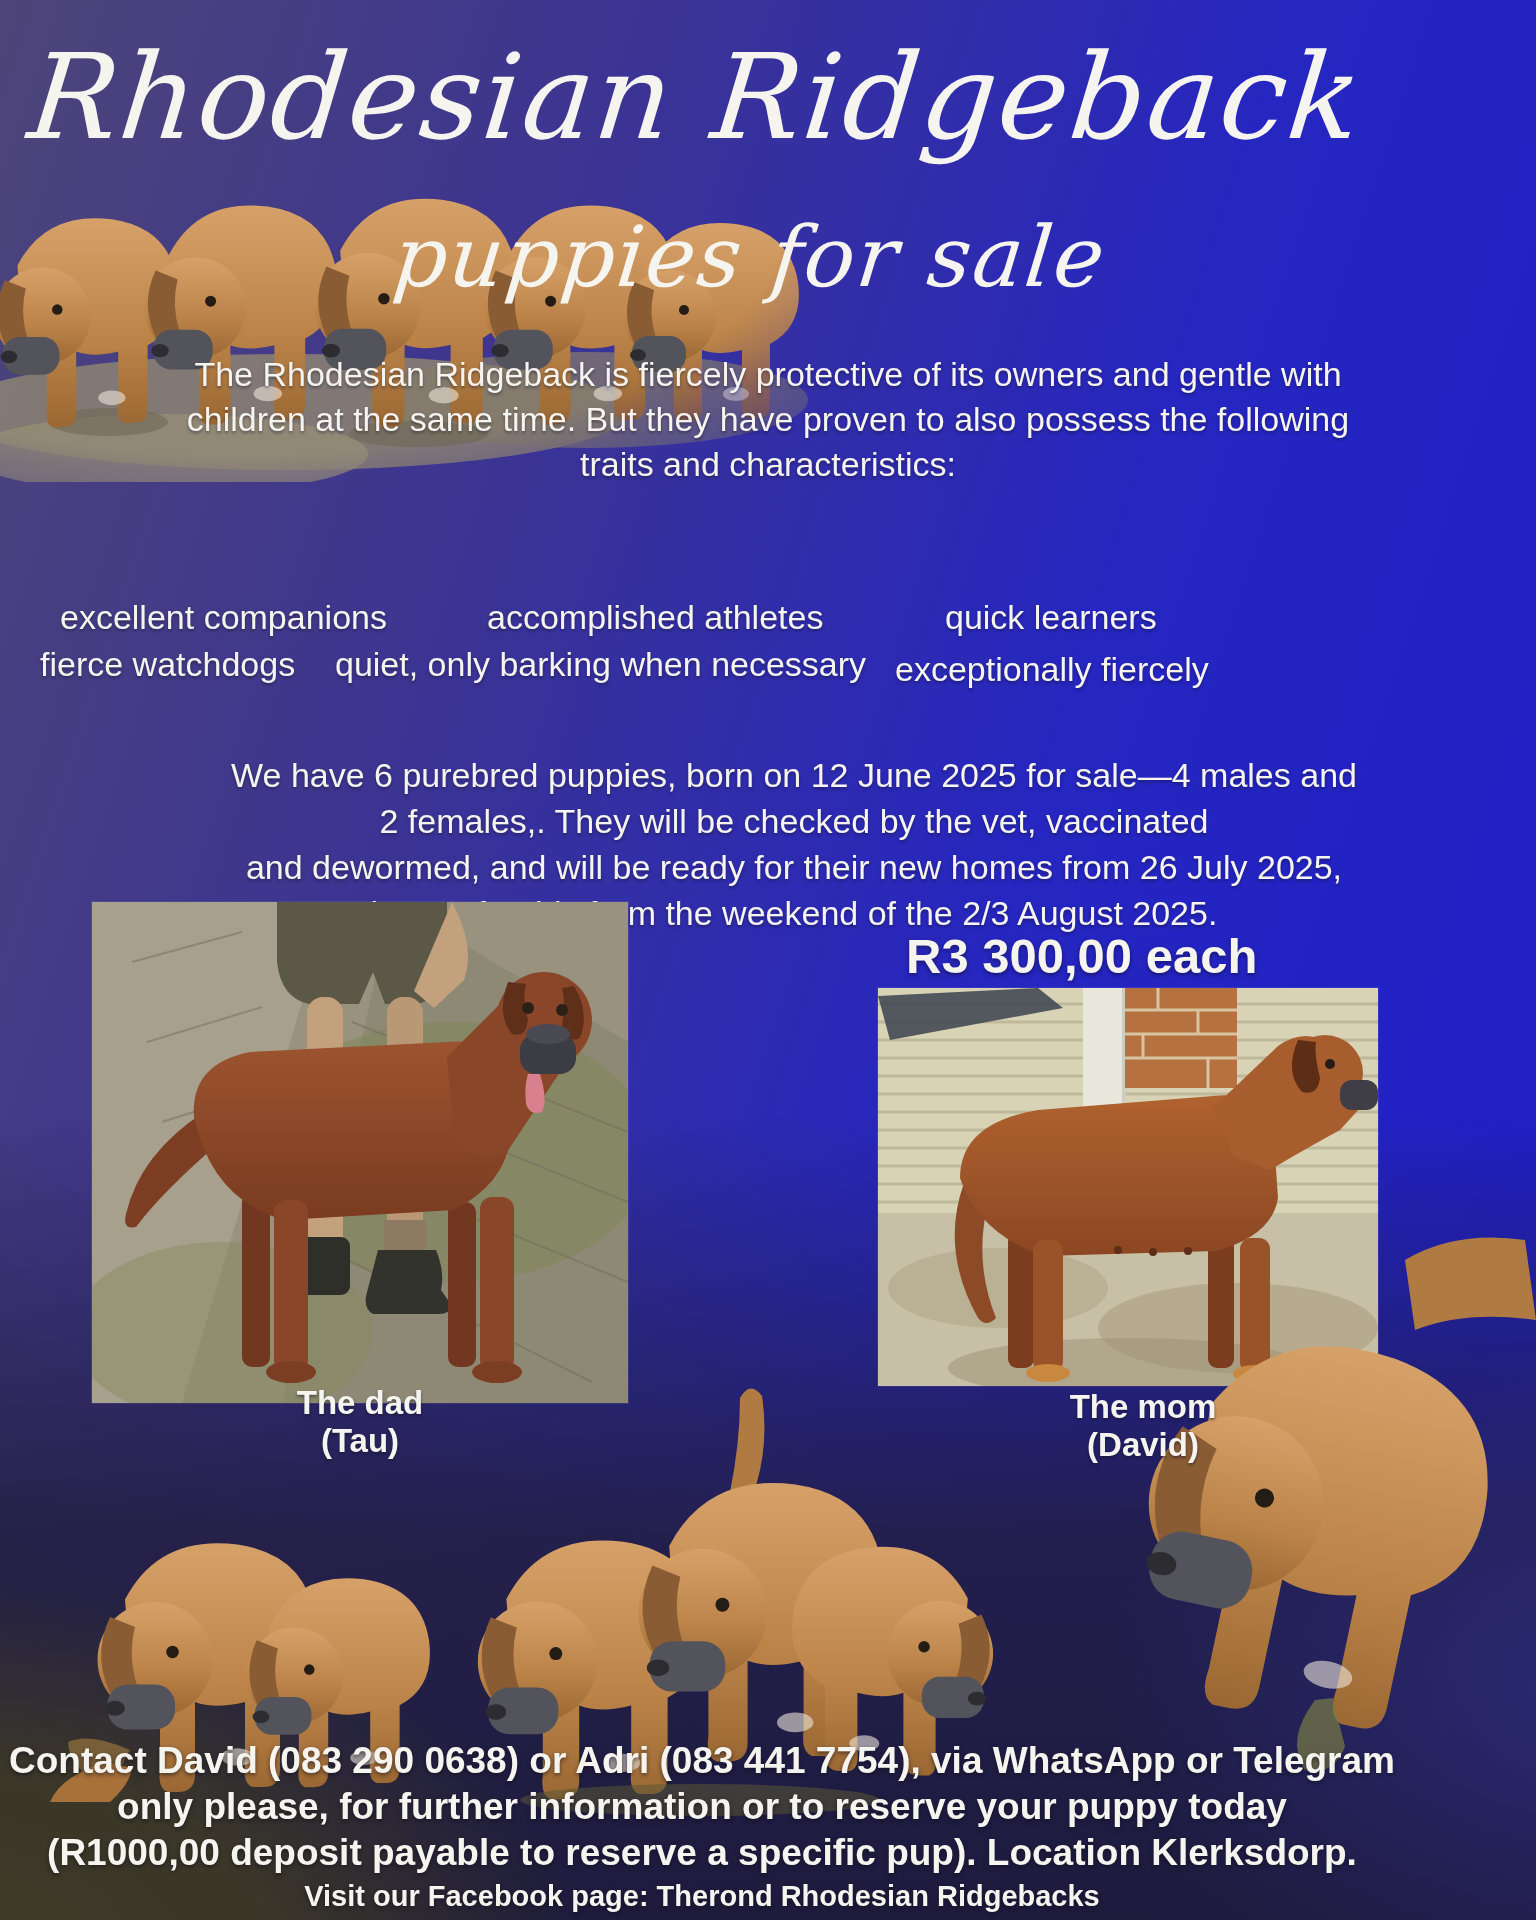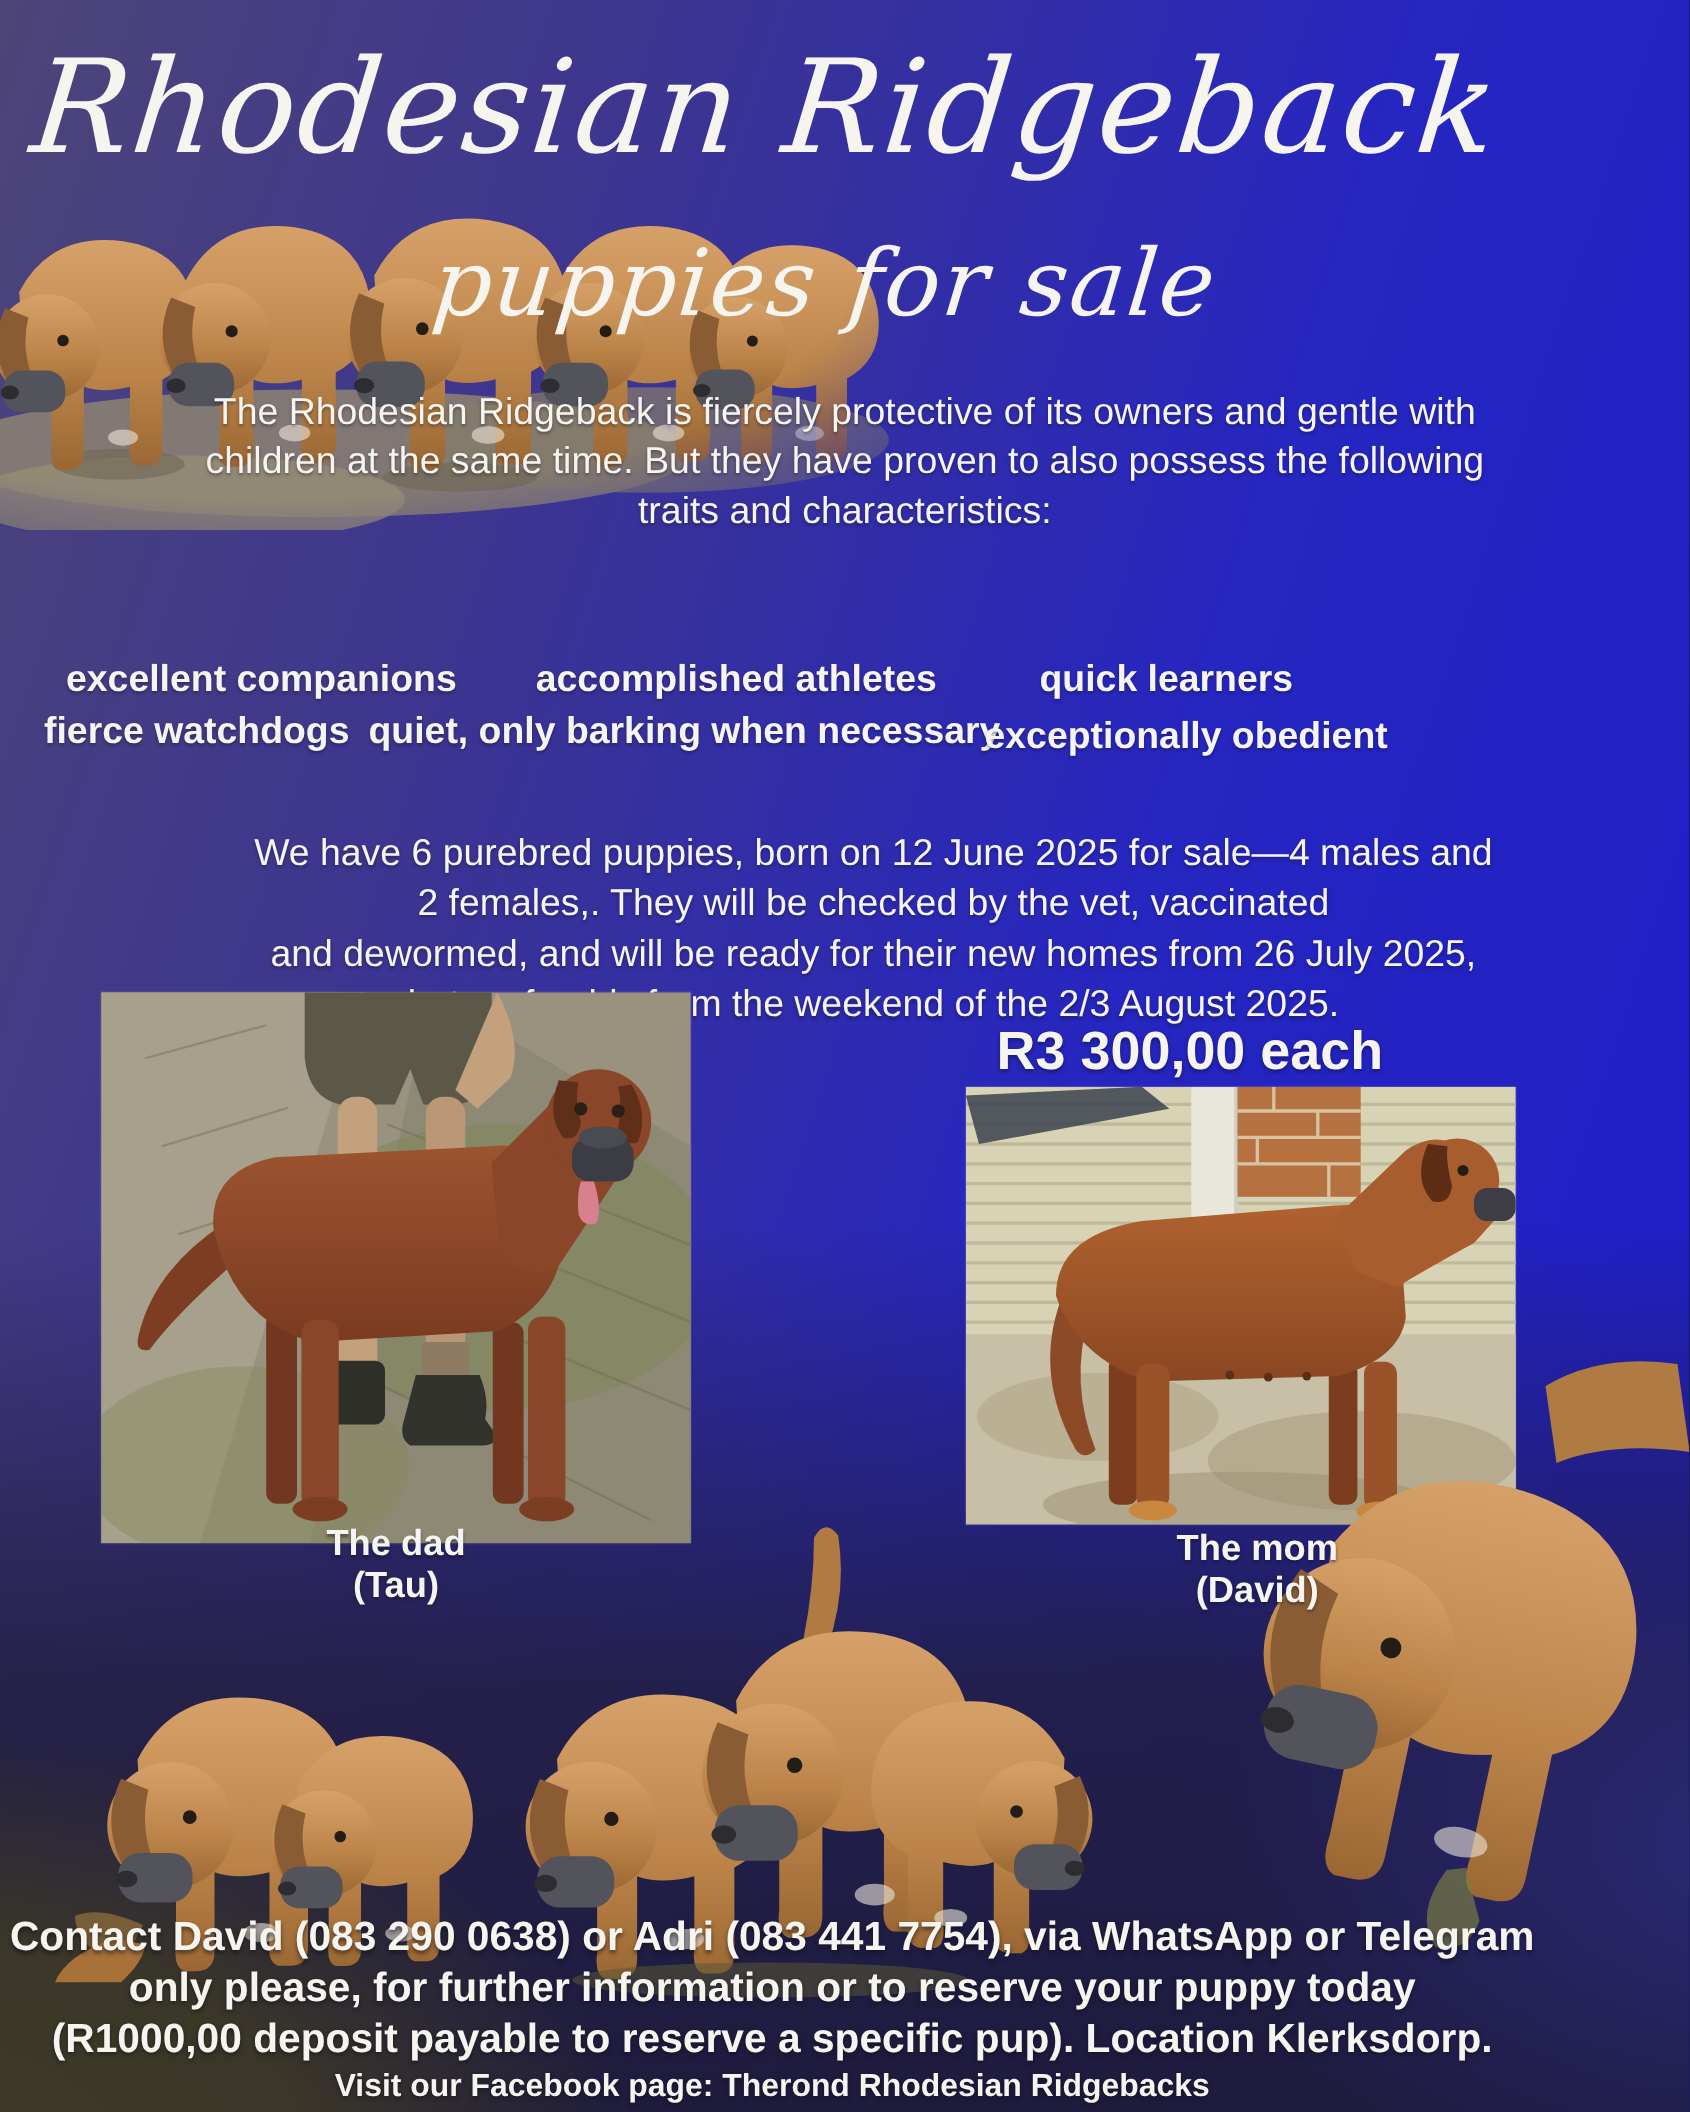--- a/index.html
+++ b/index.html
@@ -19,21 +19,21 @@
     transform:skewX(-6deg);white-space:nowrap;
   }
   .subtitle{
     left:20px;top:208px;width:1460px;margin:0;text-align:center;font-weight:400;
     font-family:"DejaVu Serif",serif;font-style:italic;font-size:84px;letter-spacing:2px;
     transform:skewX(-6deg);
   }
   .bodytext{font-weight:400;font-size:34px;line-height:45px;text-align:center;
     text-shadow:0 2px 3px rgba(20,20,40,.45);}
   .intro{left:0;top:352px;width:1536px;}
-  .traits span{position:absolute;font-weight:700;font-size:34px;white-space:nowrap;
+  .traits span{position:absolute;font-weight:400;font-size:34px;white-space:nowrap;
     text-shadow:0 2px 3px rgba(20,20,40,.45);}
   .litter{left:0;top:752px;width:1536px;line-height:46px;margin-left:26px;}
   .price{top:928px;left:906px;width:330px;font-weight:700;font-size:49px;white-space:nowrap;
     text-shadow:0 2px 4px rgba(10,10,30,.5);}
   .photo{box-shadow:0 0 0 1px rgba(255,255,255,.08);}
   .photo,.pups,.top-photo{line-height:0;}
   .photo svg,.pups svg,.top-photo svg{display:block;width:100%;height:100%;}
   .dad{left:92px;top:902px;width:536px;height:501px;}
   .mom{left:878px;top:988px;width:500px;height:398px;}
   .caption{font-weight:700;font-size:33px;line-height:38px;text-align:center;
@@ -106,21 +106,21 @@
     <div>children at the same time. But they have proven to also possess the following</div>
     <div>traits and characteristics:</div>
   </div>
 
   <div class="traits">
     <span style="left:60px;top:598px">excellent companions</span>
     <span style="left:487px;top:598px">accomplished athletes</span>
     <span style="left:945px;top:598px">quick learners</span>
     <span style="left:40px;top:645px">fierce watchdogs</span>
     <span style="left:335px;top:645px">quiet, only barking when necessary</span>
-    <span style="left:895px;top:650px">exceptionally obedient</span>
+    <span style="left:895px;top:650px">exceptionally fiercely</span>
   </div>
 
   <div class="abs litter bodytext">
     <div>We have 6 purebred puppies, born on 12 June 2025 for sale—4 males and</div>
     <div>2 females,. They will be checked by the vet, vaccinated</div>
     <div>and dewormed, and will be ready for their new homes from 26 July 2025,</div>
     <div>but preferably from the weekend of the 2/3 August 2025.</div>
   </div>
 
   <div class="abs price">R3 300,00 each</div>

